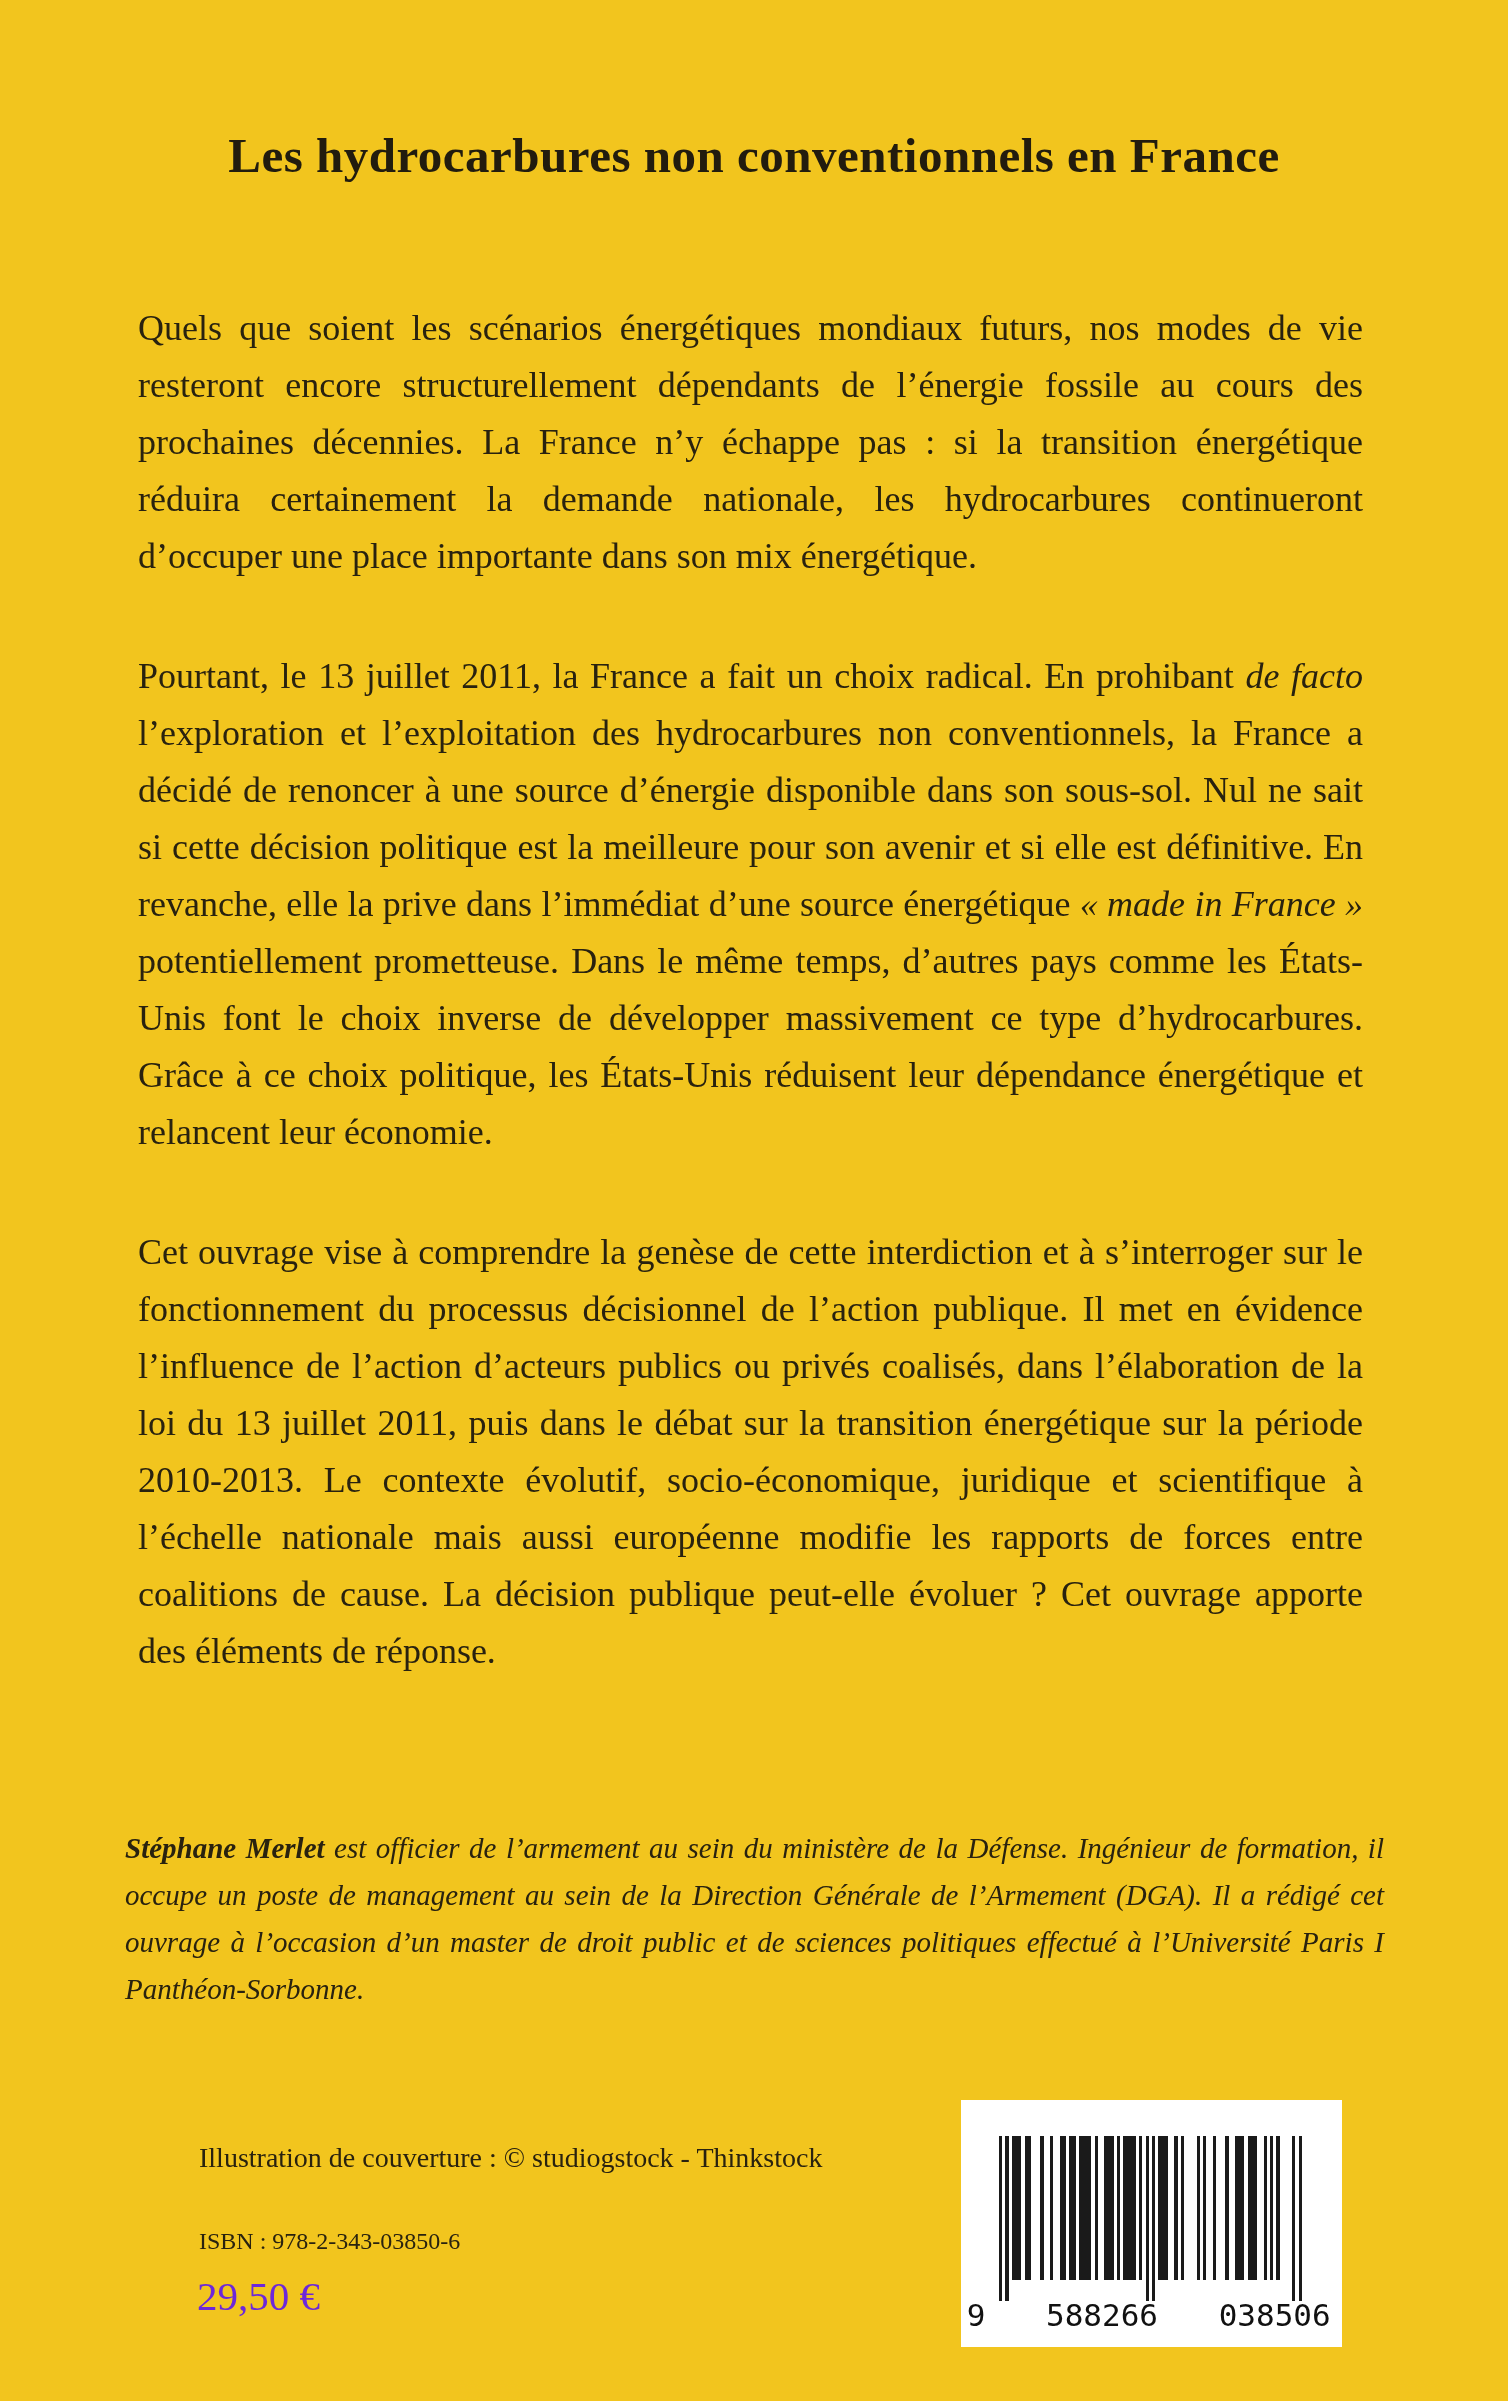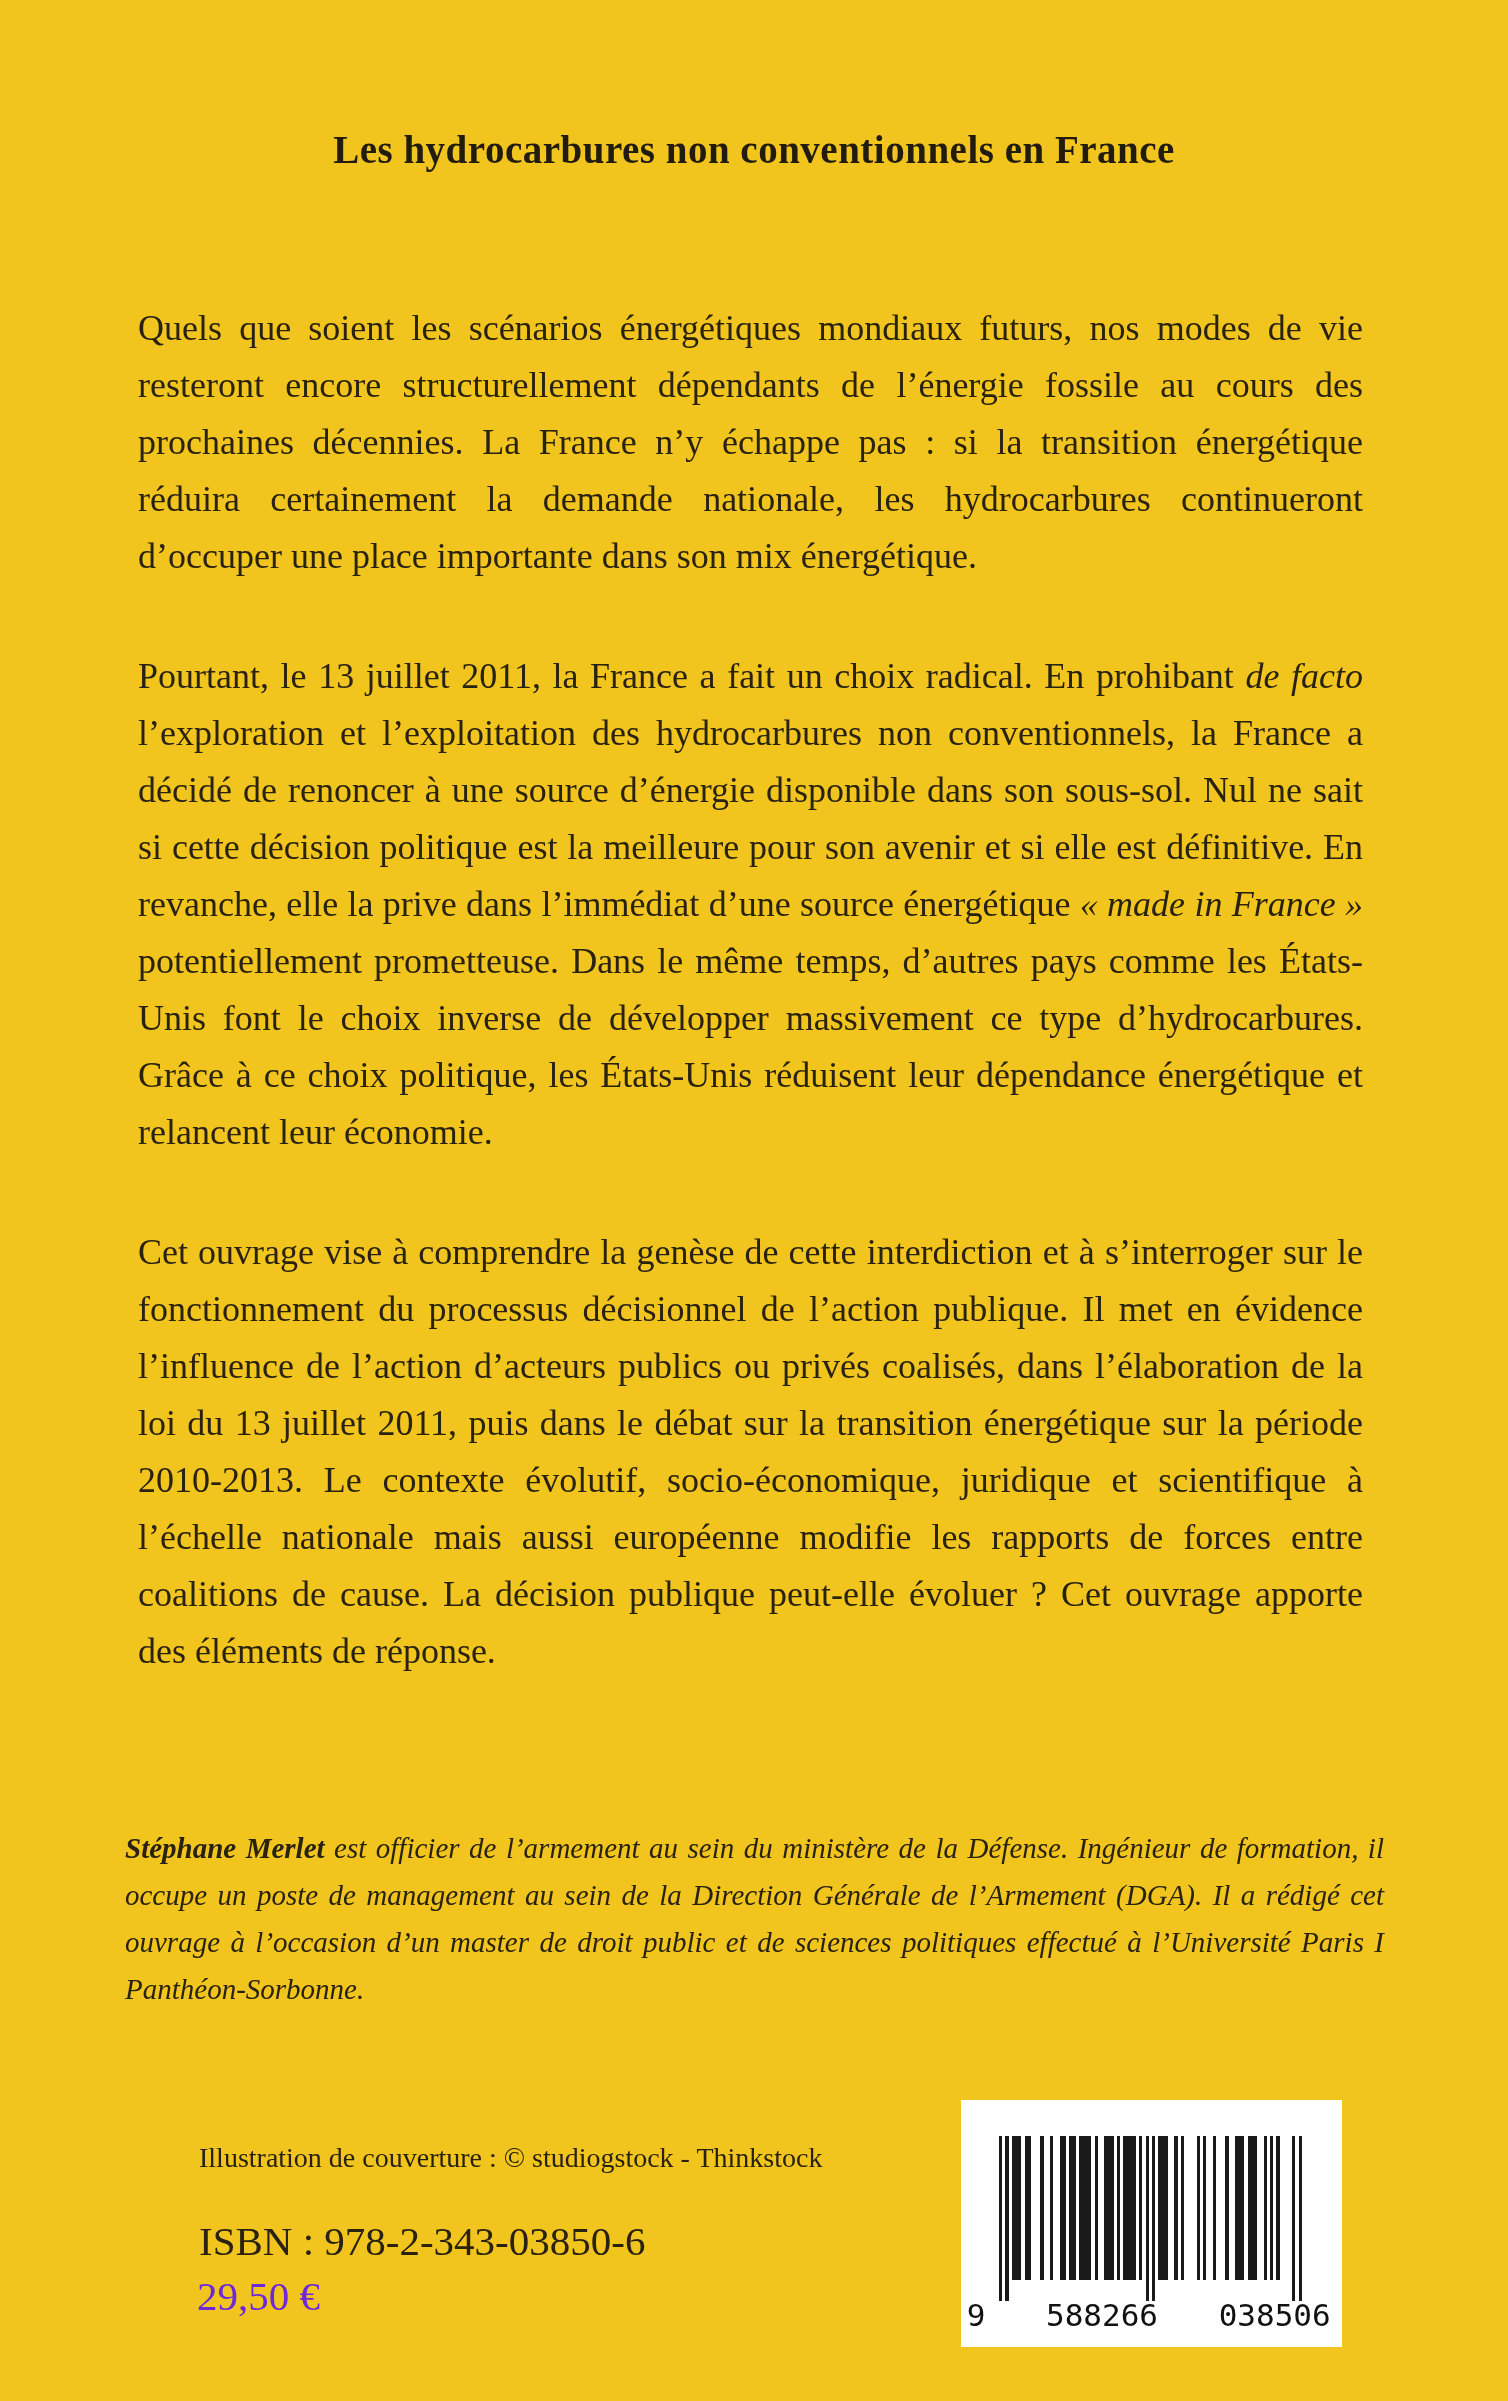--- a/index.html
+++ b/index.html
@@ -7,21 +7,21 @@
     position:relative;
     width:1508px;height:2402px;
     background:#F2C51E;
     font-family:"Liberation Serif","DejaVu Serif",serif;
     color:#29220f;
     overflow:hidden;
   }
   .title{
     position:absolute;top:127px;left:0;right:0;
     text-align:center;
-    font-size:39px;font-weight:bold;
+    font-size:49px;font-weight:bold;
     color:#221c0e;
     letter-spacing:0.5px;
     margin:0;
   }
   .synopsis{
     position:absolute;top:287px;left:125px;width:1251px;
     font-size:36px;line-height:57px;
     text-align:justify;
   }
   .synopsis p{margin:13px;}
@@ -33,21 +33,21 @@
     font-style:italic;
     text-align:justify;
   }
   .bio .author{font-weight:bold;}
   .credit{
     position:absolute;top:2141px;left:199px;
     font-size:28px;line-height:34px;
   }
   .isbn{
     position:absolute;top:2222px;left:199px;
-    font-size:41px;line-height:38px;
+    font-size:24px;line-height:38px;
   }
   .price{
     position:absolute;top:2273px;left:197px;
     font-size:41px;line-height:47px;
     color:#6d28d9;
   }
   .barcode-box{
     position:absolute;left:961px;top:2100px;
     width:381px;height:247px;
     background:#ffffff;

